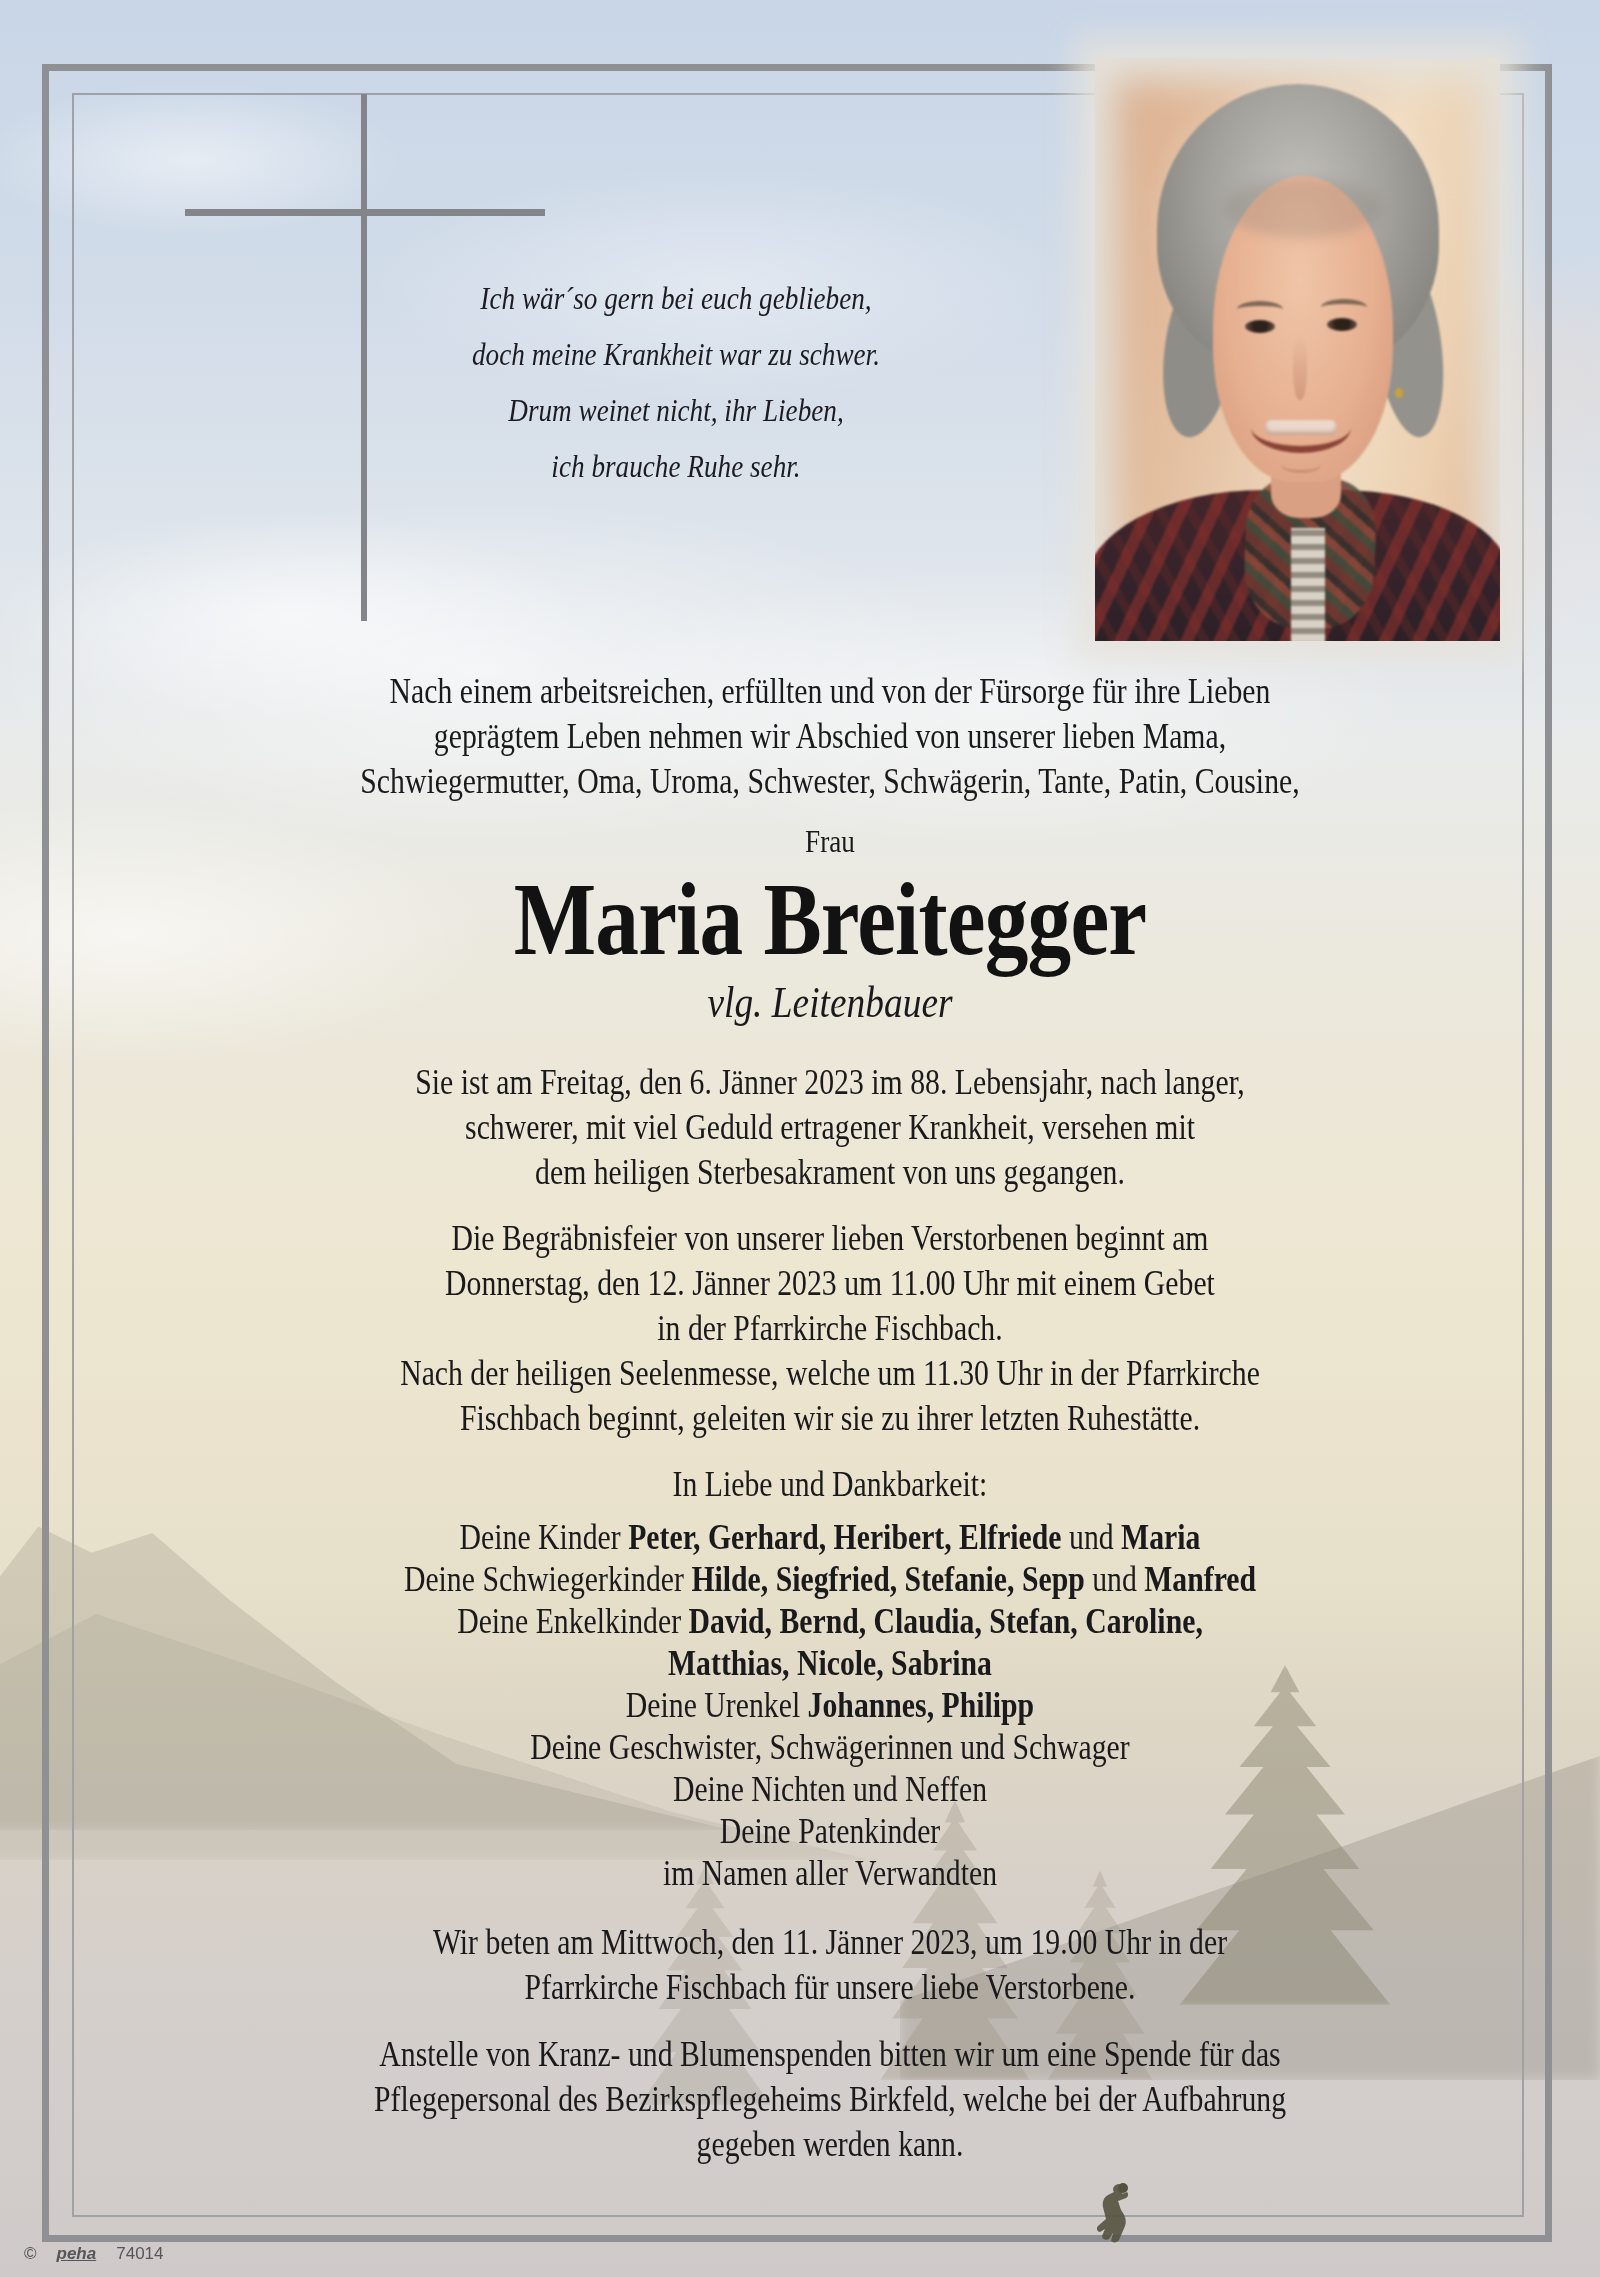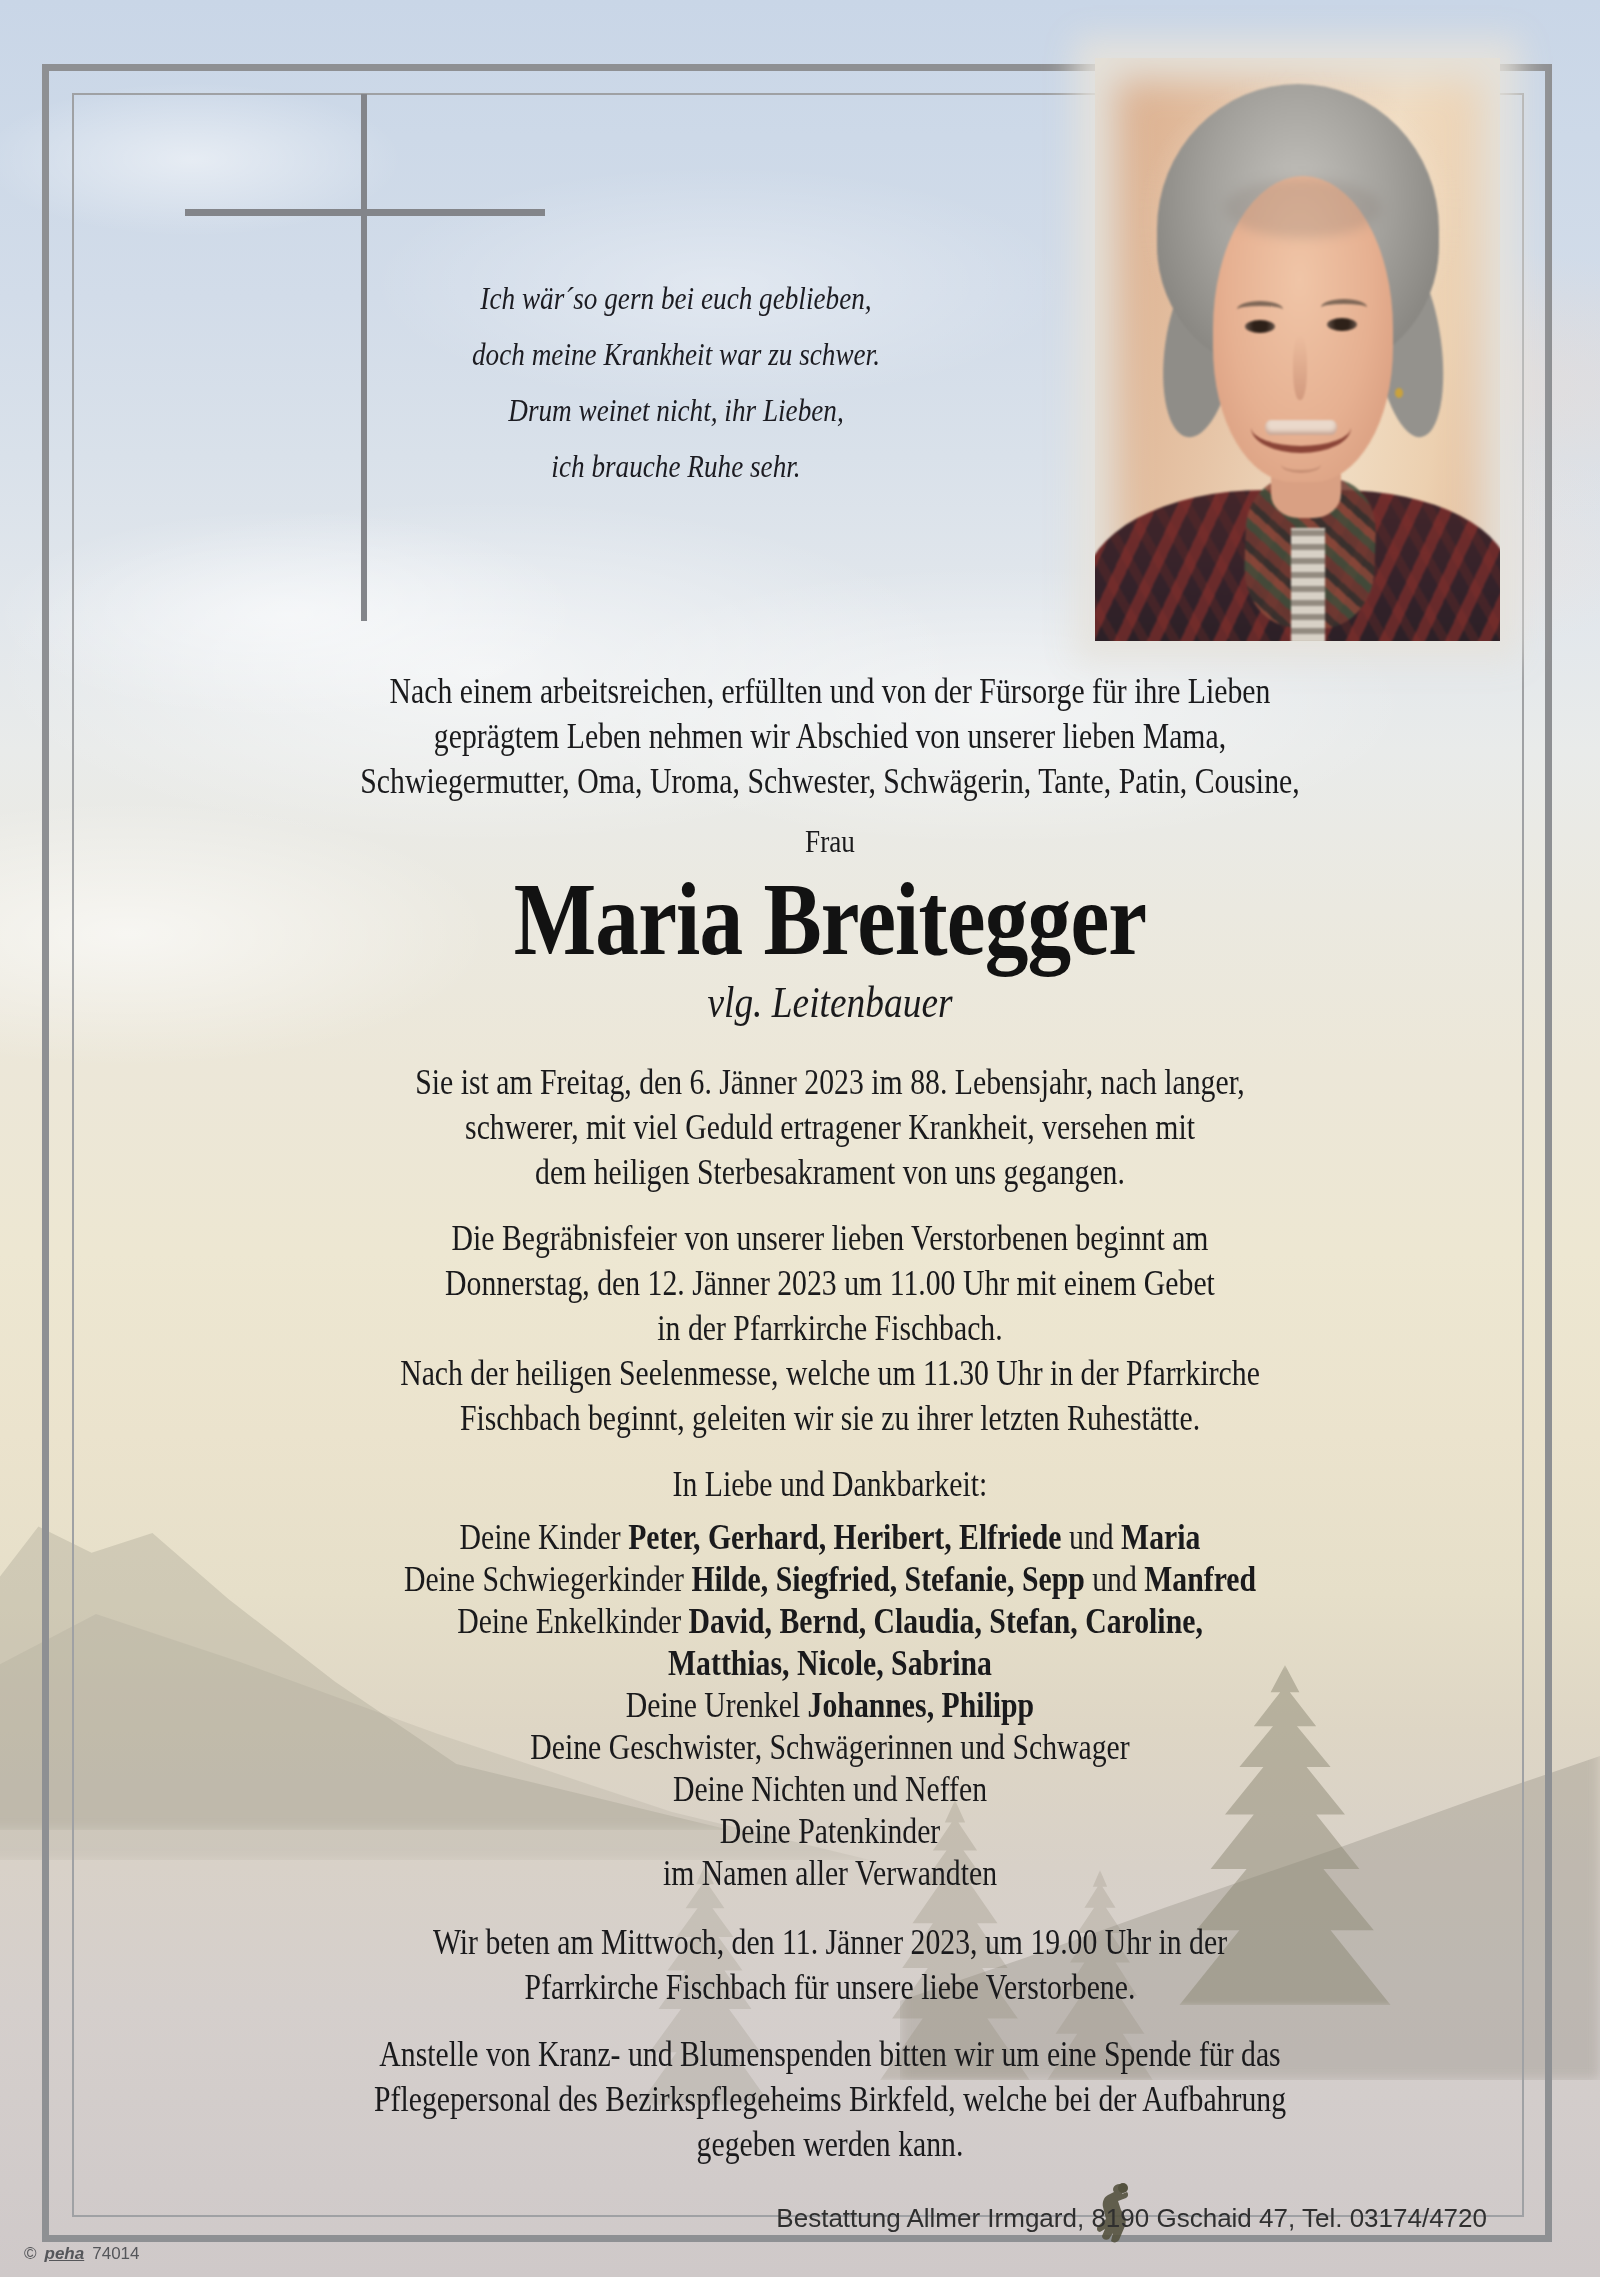--- a/index.html
+++ b/index.html
@@ -114,21 +114,21 @@
   .gratitude{top:1462px;}
   .mourners{top:1517px; font-size:35px; line-height:42px;}
   .prayer{top:1920px;}
   .donation{top:2032px;}
   
   .footer-line{position:absolute; right:113px; top:2203px; font-family:"Liberation Sans",sans-serif;
     font-size:26px; line-height:30px; color:#2f2f2f; white-space:nowrap;}
   .angel{position:absolute; left:1090px; top:2178px; width:48px; height:70px;}
   .print-credit{position:absolute; left:24px; top:2244px; font-family:"Liberation Sans",sans-serif;
     font-size:17px; color:#55565a; white-space:nowrap;}
-  .print-credit .brand{font-weight:700; font-style:italic; text-decoration:underline; margin:0 8px;}
+  .print-credit .brand{font-weight:700; font-style:italic; text-decoration:underline; margin:0 20px;}
 </style>
 </head>
 <body>
 
 <div class="page">
 
   <div class="hill hill-left2"></div>
   <div class="hill hill-left"></div>
   <div class="hill hill-right"></div>
   <div class="tree tree-3"></div>
@@ -221,19 +221,18 @@
   <div class="txt body-block donation">
     <div>Anstelle von Kranz- und Blumenspenden bitten wir um eine Spende für das</div>
     <div>Pflegepersonal des Bezirkspflegeheims Birkfeld, welche bei der Aufbahrung</div>
     <div>gegeben werden kann.</div>
   </div>
 
   <svg class="angel" viewBox="0 0 48 70">
     <path d="M30 6c3 0 5 3 4 6l-2 4 5-2c2 2 1 5-1 6l-8 3 3 9c4 5 6 11 4 16l-6 14c-2 3-6 3-8 1l2-8-4 6c-3 2-7 0-7-3l3-7-5 3c-3 0-4-4-2-6l8-7-3-12c-1-5 1-10 5-12l6-3c-2-2-1-8 6-8z" fill="#54523f" opacity="0.9"></path>
     <circle cx="33" cy="10" r="5" fill="#54523f"></circle>
   </svg>
-  <div class="footer-line">Bestattung Allmer Irmgard, 8190 Gschaid 47, Tel. 03174/4720</div>
 
   <div class="print-credit">
     <span>©</span><span class="brand">peha</span><span>74014</span>
   </div>
 
 </div>
 
 </body></html>

